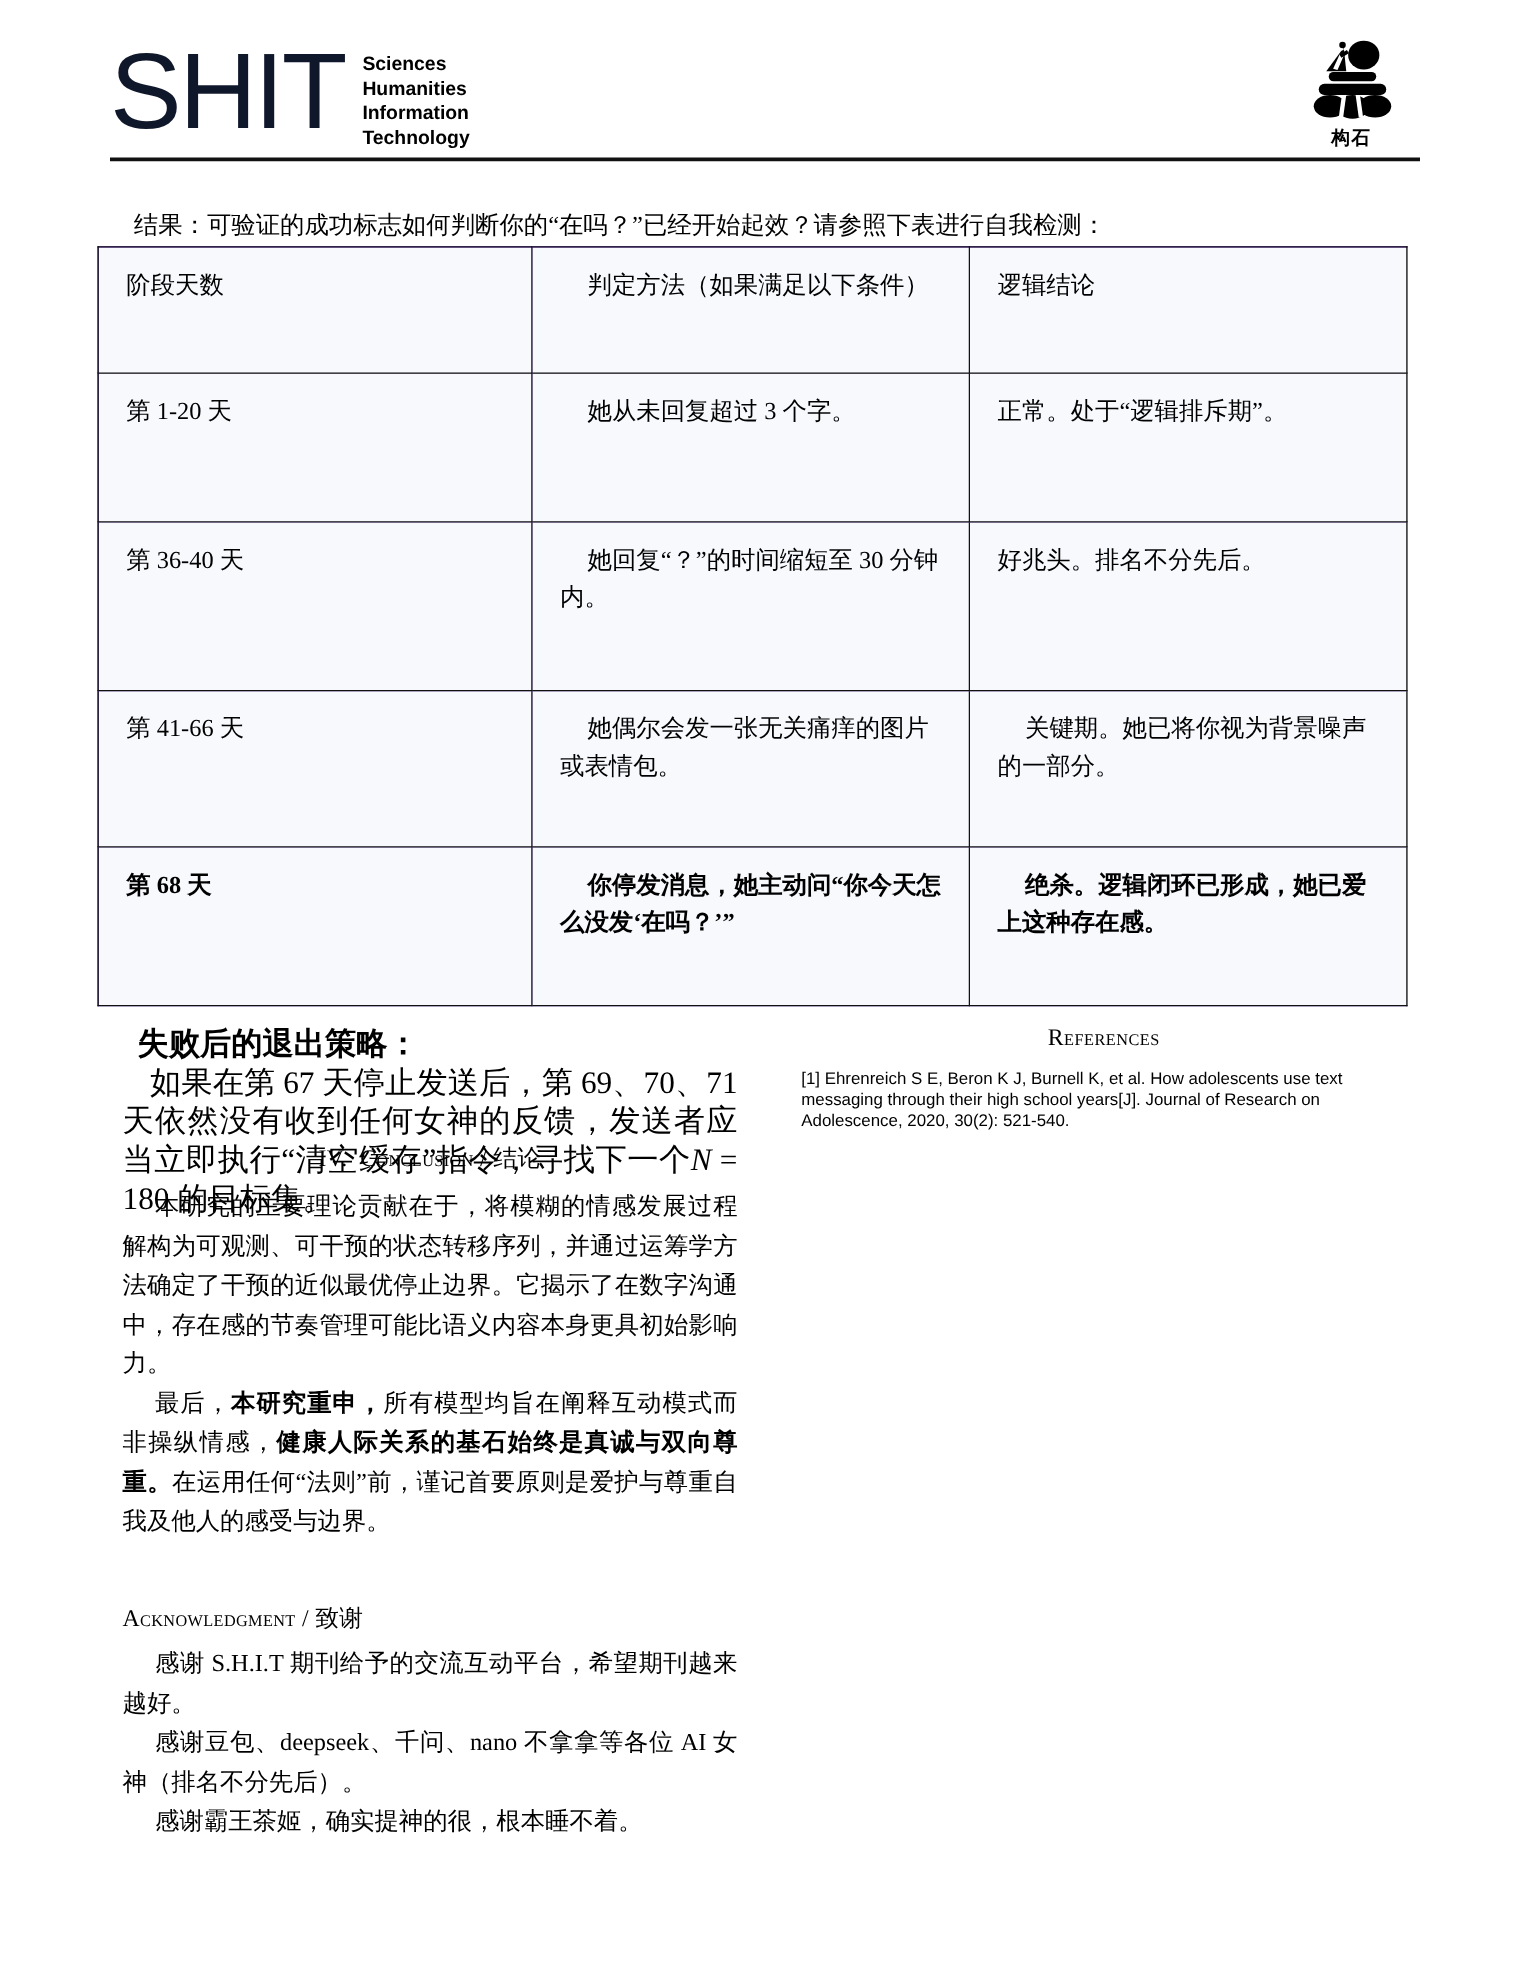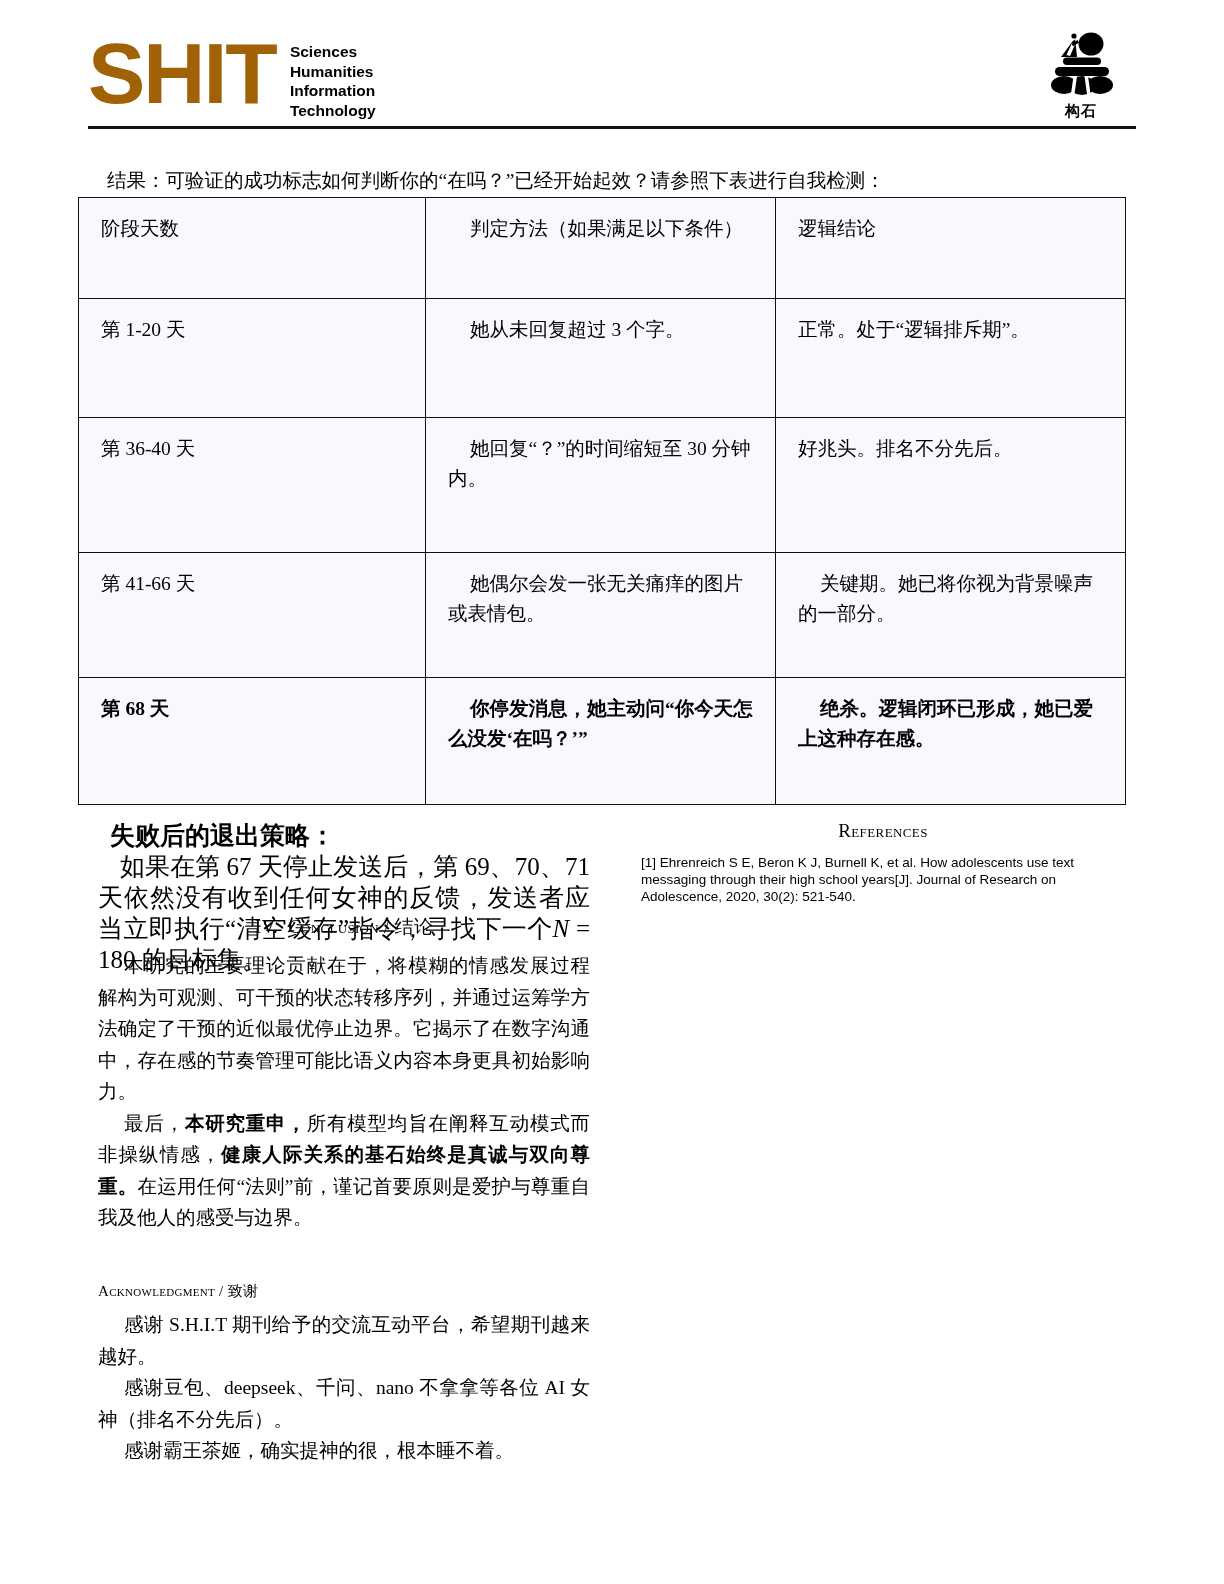--- a/index.html
+++ b/index.html
@@ -26,25 +26,25 @@
   }
   #logo-block {
     position: absolute;
     left: 0;
     top: 0;
     display: flex;
     align-items: flex-start;
   }
   #wordmark {
     font-family: "Liberation Sans", "DejaVu Sans", sans-serif;
-    font-weight: bold;
+    font-weight: normal;
     font-size: 86px;
     line-height: 86px;
     letter-spacing: -2px;
-    color: #a16207;
+    color: #0f172a;
     margin-top: 2px;
   }
   #expansion {
     font-family: "Liberation Sans", "DejaVu Sans", sans-serif;
     font-weight: bold;
     font-size: 15.5px;
     line-height: 19.5px;
     margin-left: 14px;
     margin-top: 14px;
   }
@@ -188,21 +188,21 @@
   }
 
   
   #acknowledgment {
     position: absolute;
     left: 98px;
     top: 1282px;
     width: 492px;
   }
   #acknowledgment-heading {
-    font-size: 15px;
+    font-size: 19px;
     font-variant: small-caps;
     letter-spacing: 0.3px;
     margin-bottom: 8px;
   }
 </style>
 </head>
 <body>
 
 <div id="masthead">
 

